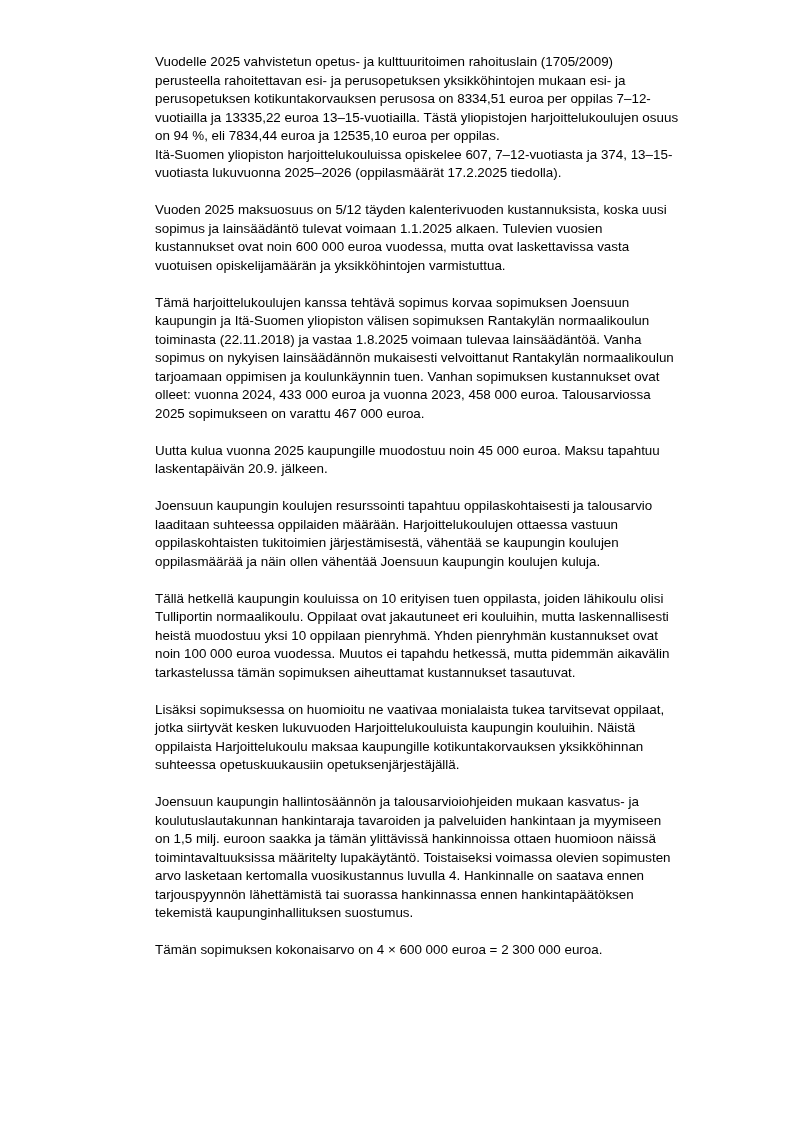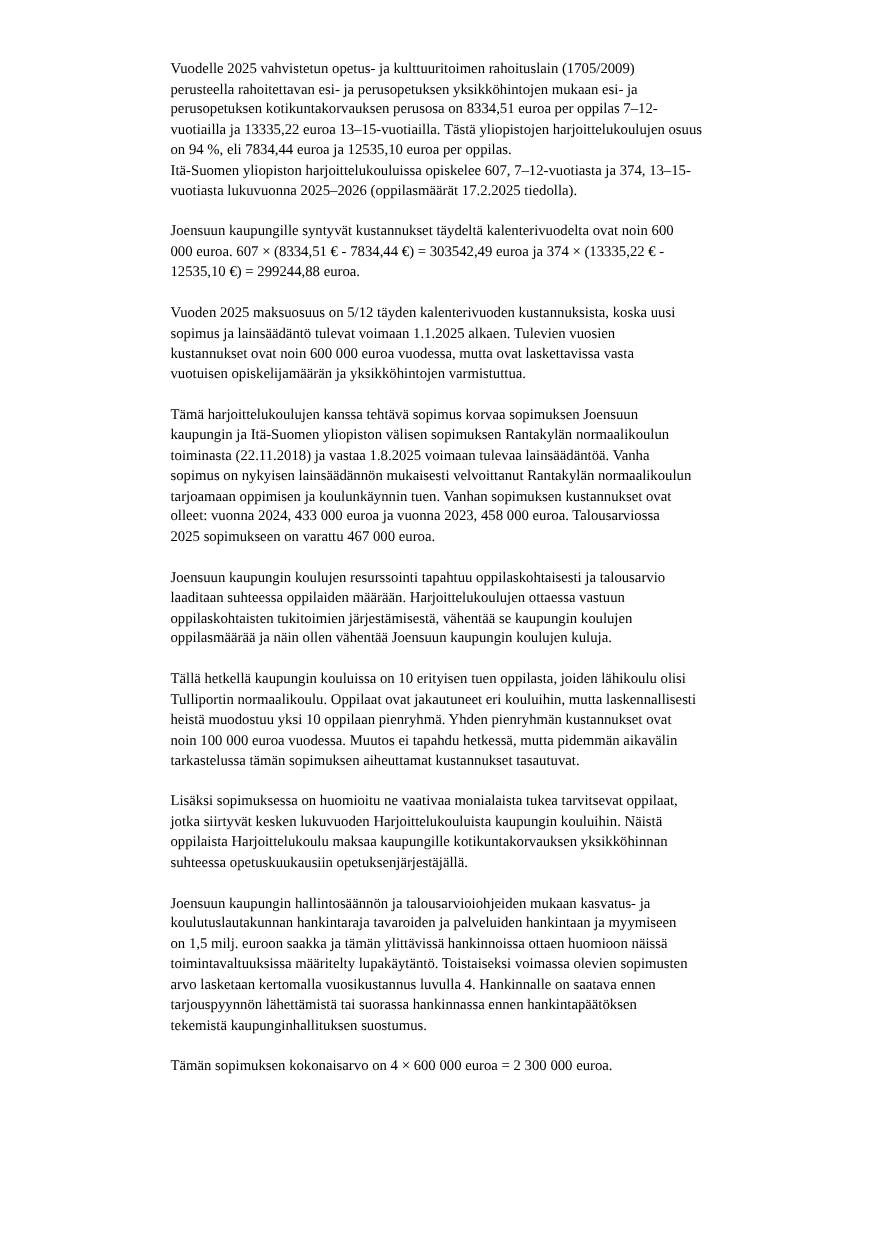--- a/index.html
+++ b/index.html
@@ -13,21 +13,21 @@
     width: 794px;
     height: 1122px;
     background: #ffffff;
     overflow: hidden;
   }
   .text-block {
     position: absolute;
     left: 155px;
     top: 53px;
     width: 628px;
-    font-family: Liberation Serif, serif;
+    font-family: Liberation Sans, sans-serif;
     font-size: 13.4px;
     line-height: 18.5px;
     color: #000000;
     text-align: left;
   }
   .para {
     white-space: pre-line;
     margin: 0 0 18.5px 0;
   }
 </style>
@@ -36,34 +36,33 @@
 
 <div class="page">
   <div class="text-block">
       <p class="para">Vuodelle 2025 vahvistetun opetus- ja kulttuuritoimen rahoituslain (1705/2009)
 perusteella rahoitettavan esi- ja perusopetuksen yksikköhintojen mukaan esi- ja
 perusopetuksen kotikuntakorvauksen perusosa on 8334,51 euroa per oppilas 7–12-
 vuotiailla ja 13335,22 euroa 13–15-vuotiailla. Tästä yliopistojen harjoittelukoulujen osuus
 on 94 %, eli 7834,44 euroa ja 12535,10 euroa per oppilas.
 Itä-Suomen yliopiston harjoittelukouluissa opiskelee 607, 7–12-vuotiasta ja 374, 13–15-
 vuotiasta lukuvuonna 2025–2026 (oppilasmäärät 17.2.2025 tiedolla).</p>
-      <p class="para">Joensuun kaupungille syntyvät kustannukset täydeltä kalenterivuodelta ovat noin 600
-000 euroa. 607 × (8334,51 € - 7834,44 €) = 303542,49 euroa ja 374 × (13335,22 € -
-12535,10 €) = 299244,88 euroa.</p>
       <p class="para">Vuoden 2025 maksuosuus on 5/12 täyden kalenterivuoden kustannuksista, koska uusi
 sopimus ja lainsäädäntö tulevat voimaan 1.1.2025 alkaen. Tulevien vuosien
 kustannukset ovat noin 600 000 euroa vuodessa, mutta ovat laskettavissa vasta
 vuotuisen opiskelijamäärän ja yksikköhintojen varmistuttua.</p>
       <p class="para">Tämä harjoittelukoulujen kanssa tehtävä sopimus korvaa sopimuksen Joensuun
 kaupungin ja Itä-Suomen yliopiston välisen sopimuksen Rantakylän normaalikoulun
 toiminasta (22.11.2018) ja vastaa 1.8.2025 voimaan tulevaa lainsäädäntöä. Vanha
 sopimus on nykyisen lainsäädännön mukaisesti velvoittanut Rantakylän normaalikoulun
 tarjoamaan oppimisen ja koulunkäynnin tuen. Vanhan sopimuksen kustannukset ovat
 olleet: vuonna 2024, 433 000 euroa ja vuonna 2023, 458 000 euroa. Talousarviossa
 2025 sopimukseen on varattu 467 000 euroa.</p>
+      <p class="para">Uutta kulua vuonna 2025 kaupungille muodostuu noin 45 000 euroa. Maksu tapahtuu
+laskentapäivän 20.9. jälkeen.</p>
       <p class="para">Joensuun kaupungin koulujen resurssointi tapahtuu oppilaskohtaisesti ja talousarvio
 laaditaan suhteessa oppilaiden määrään. Harjoittelukoulujen ottaessa vastuun
 oppilaskohtaisten tukitoimien järjestämisestä, vähentää se kaupungin koulujen
 oppilasmäärää ja näin ollen vähentää Joensuun kaupungin koulujen kuluja.</p>
       <p class="para">Tällä hetkellä kaupungin kouluissa on 10 erityisen tuen oppilasta, joiden lähikoulu olisi
 Tulliportin normaalikoulu. Oppilaat ovat jakautuneet eri kouluihin, mutta laskennallisesti
 heistä muodostuu yksi 10 oppilaan pienryhmä. Yhden pienryhmän kustannukset ovat
 noin 100 000 euroa vuodessa. Muutos ei tapahdu hetkessä, mutta pidemmän aikavälin
 tarkastelussa tämän sopimuksen aiheuttamat kustannukset tasautuvat.</p>
       <p class="para">Lisäksi sopimuksessa on huomioitu ne vaativaa monialaista tukea tarvitsevat oppilaat,

